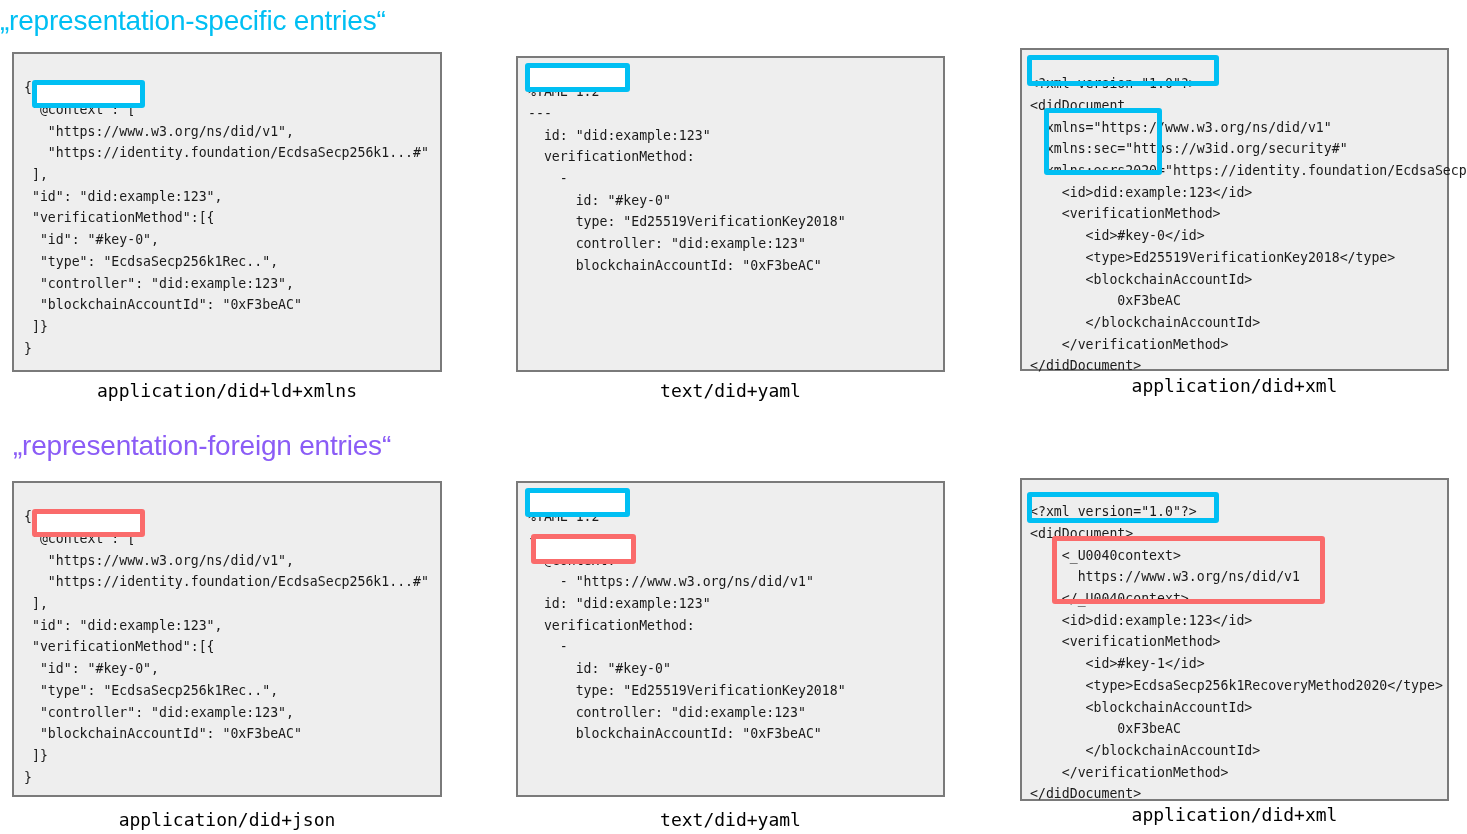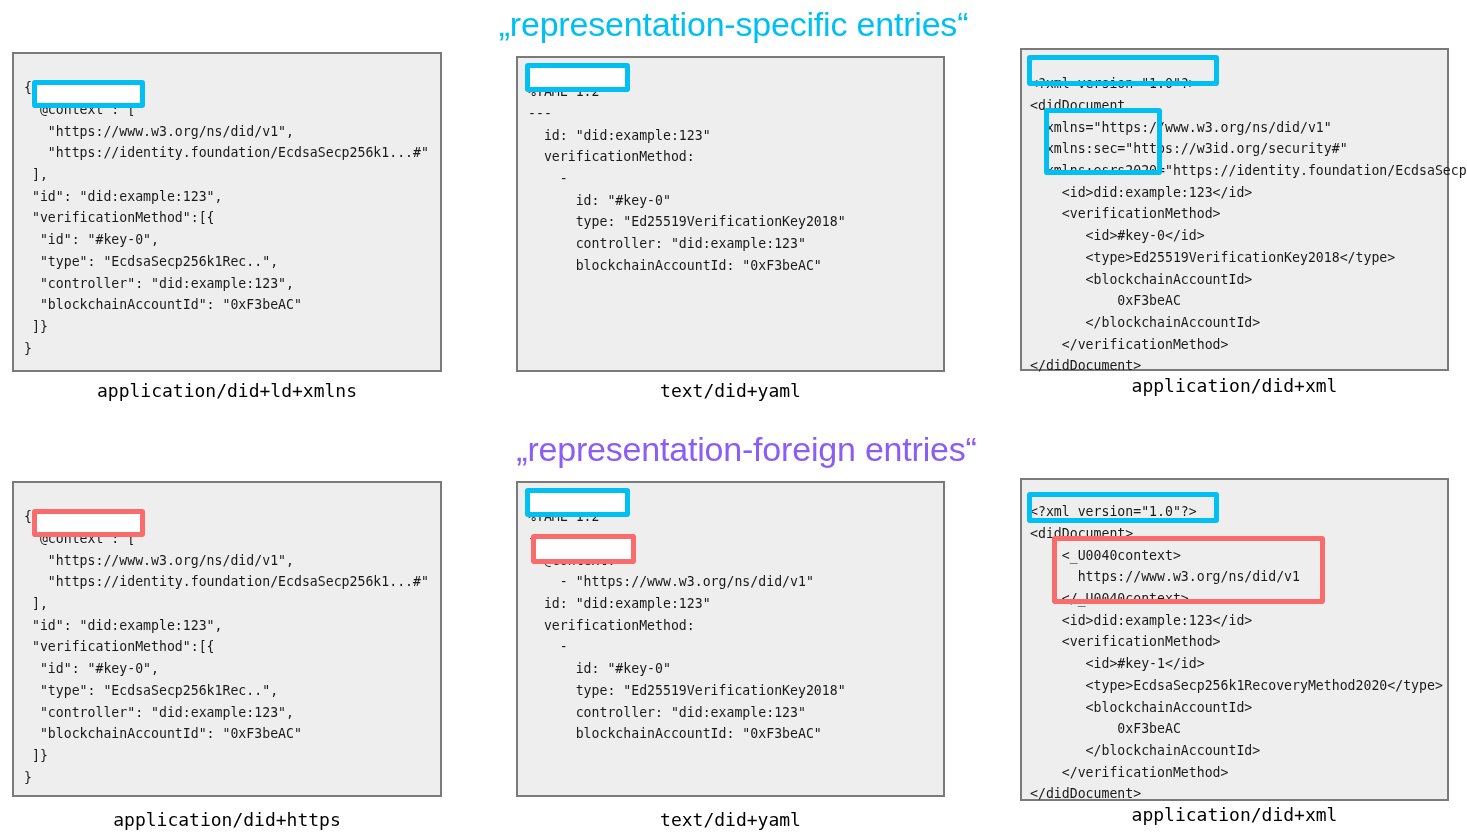--- a/index.html
+++ b/index.html
@@ -12,23 +12,22 @@
     height: 834px;
     position: relative;
     overflow: hidden;
     font-family: "Liberation Sans", sans-serif;
   }
 
   
   .section-title {
     position: absolute;
     width: 100%;
-    text-align: center;
     font-family: "Liberation Sans", sans-serif;
-    font-size: 34px;
+    font-size: 28px;
     font-weight: 400;
     letter-spacing: -0.2px;
     white-space: nowrap;
   }
   #title-specific { top: 5px;   left: 0; color: #00BFF3; }
   #title-foreign  { top: 430px; left: 13px; color: #8b5cf6; }
 
   
   .panel {
     position: absolute;
@@ -158,21 +157,21 @@
  "id": "did:example:123",
  "verificationMethod":[{
   "id": "#key-0",
   "type": "EcdsaSecp256k1Rec..",
   "controller": "did:example:123",
   "blockchainAccountId": "0xF3beAC"
  ]}
 }</pre>
   <div class="hl red filled" style="left:18px; top:26px; width:113px; height:28px;"></div>
 </div>
-<div class="caption" id="cap-json">application/did+https</div>
+<div class="caption" id="cap-json">application/did+json</div>
 
 <div class="panel" id="panel-yaml-for">
   <pre class="code">%YAML 1.2
 ---
   @context:
     - "https://www.w3.org/ns/did/v1"
   id: "did:example:123"
   verificationMethod:
     -
       id: "#key-0"

